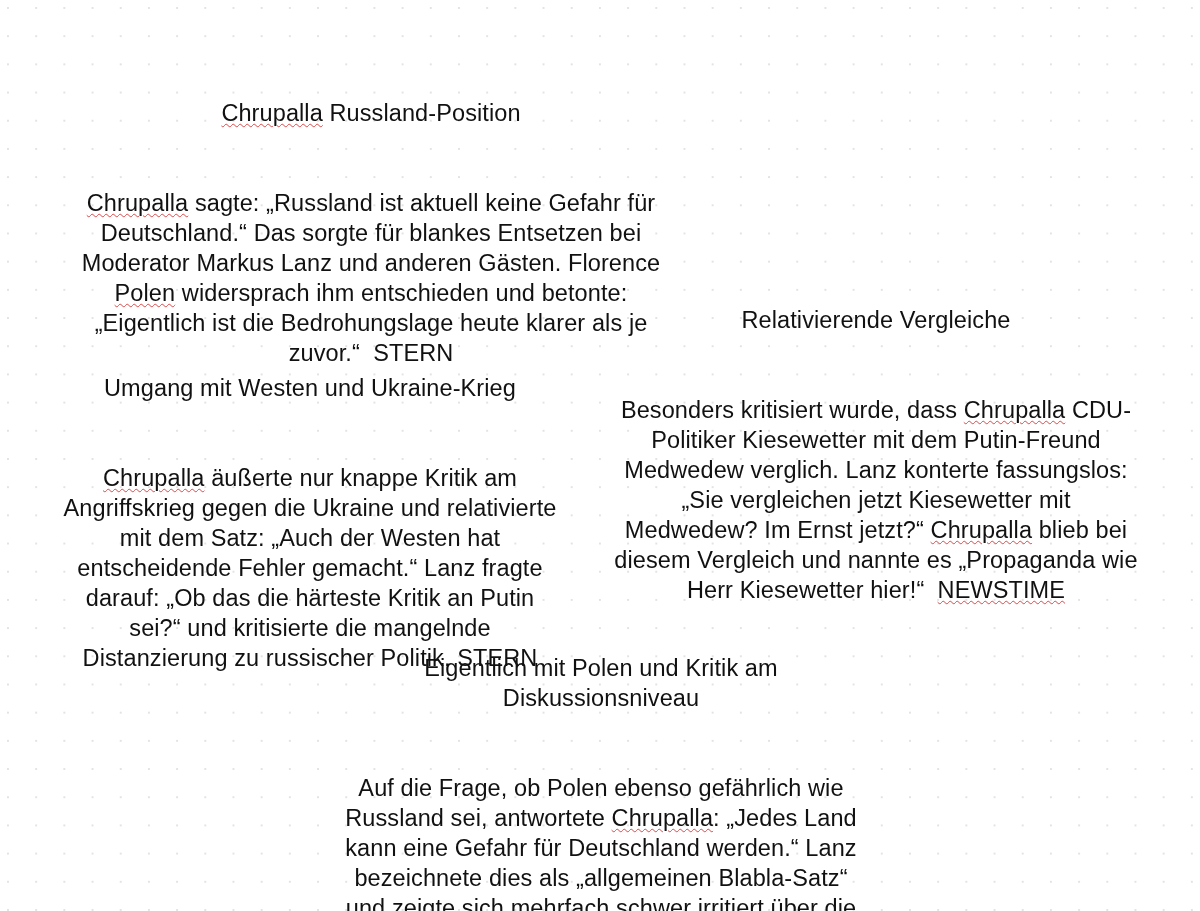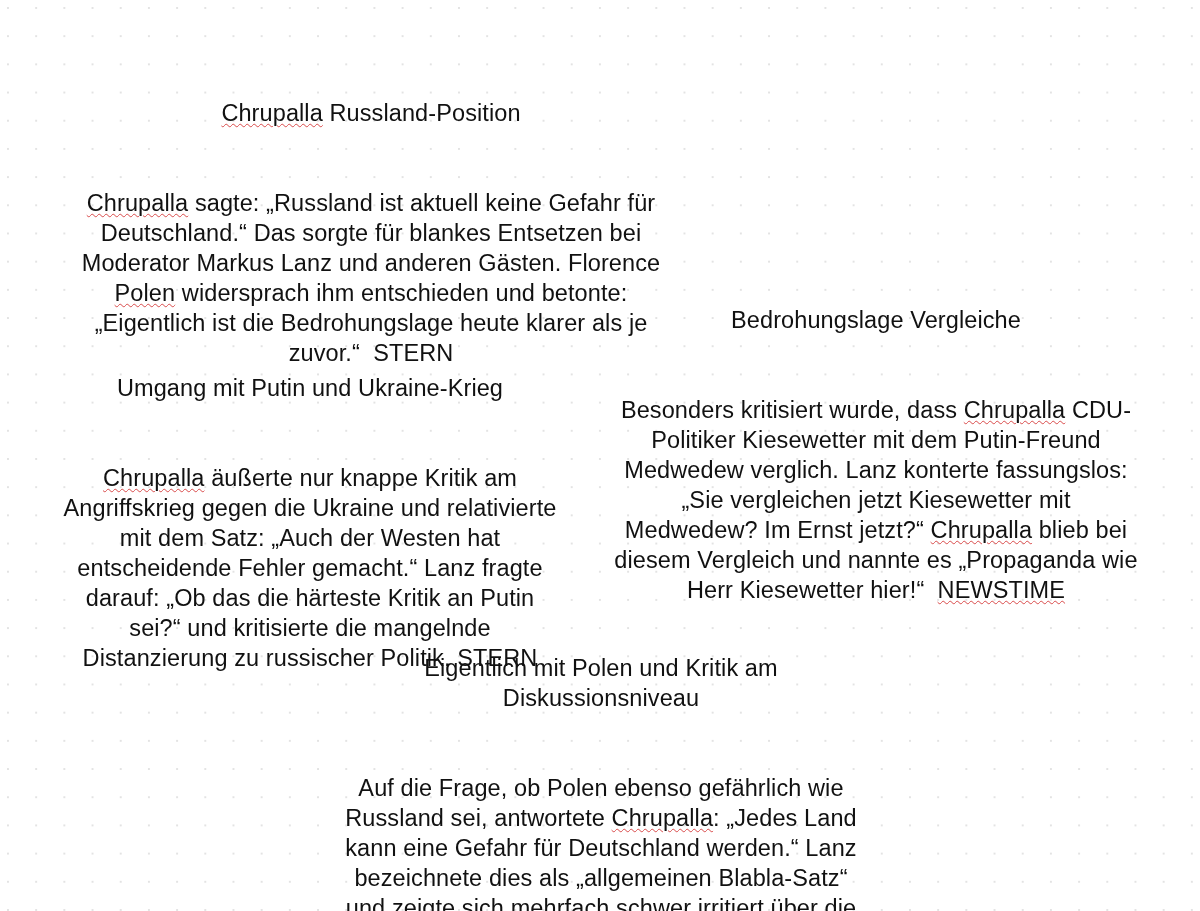--- a/index.html
+++ b/index.html
@@ -85,26 +85,26 @@
 <body>
 
 <div id="canvas">
 
   <div class="note" id="note-russland-position">
     <span class="note-title"><span class="spell">Chrupalla</span> Russland-Position</span>
     <span class="note-body"><span class="spell">Chrupalla</span> sagte: „Russland ist aktuell keine Gefahr für Deutschland.“ Das sorgte für blankes Entsetzen bei Moderator Markus Lanz und anderen Gästen. Florence <span class="spell">Polen</span> widersprach ihm entschieden und betonte: „Eigentlich ist die Bedrohungslage heute klarer als je zuvor.“  STERN</span>
   </div>
 
   <div class="note" id="note-putin-ukraine">
-    <span class="note-title">Umgang mit Putin und Ukraine-Krieg</span>
+    <span class="note-title">Umgang mit Westen und Ukraine-Krieg</span>
     <span class="note-body"><span class="spell">Chrupalla</span> äußerte nur knappe Kritik am Angriffskrieg gegen die Ukraine und relativierte mit dem Satz: „Auch der Westen hat entscheidende Fehler gemacht.“ Lanz fragte darauf: „Ob das die härteste Kritik an Putin sei?“ und kritisierte die mangelnde Distanzierung zu russischer Politik. STERN</span>
   </div>
 
   <div class="note" id="note-relativierende-vergleiche">
-    <span class="note-title">Bedrohungslage Vergleiche</span>
+    <span class="note-title">Relativierende Vergleiche</span>
     <span class="note-body">Besonders kritisiert wurde, dass <span class="spell">Chrupalla</span> CDU-Politiker Kiesewetter mit dem Putin-Freund Medwedew verglich. Lanz konterte fassungslos: „Sie vergleichen jetzt Kiesewetter mit Medwedew? Im Ernst jetzt?“ <span class="spell">Chrupalla</span> blieb bei diesem Vergleich und nannte es „Propaganda wie Herr Kiesewetter hier!“  <span class="spell">NEWSTIME</span></span>
   </div>
 
   <div class="note" id="note-vergleich-polen">
     <span class="note-title">Eigentlich mit Polen und Kritik am Diskussionsniveau</span>
     <span class="note-body">Auf die Frage, ob Polen ebenso gefährlich wie Russland sei, antwortete <span class="spell">Chrupalla</span>: „Jedes Land kann eine Gefahr für Deutschland werden.“ Lanz bezeichnete dies als „allgemeinen Blabla-Satz“ und zeigte sich mehrfach schwer irritiert über die Argumentation. JOYN</span>
   </div>
 
 </div>
 

